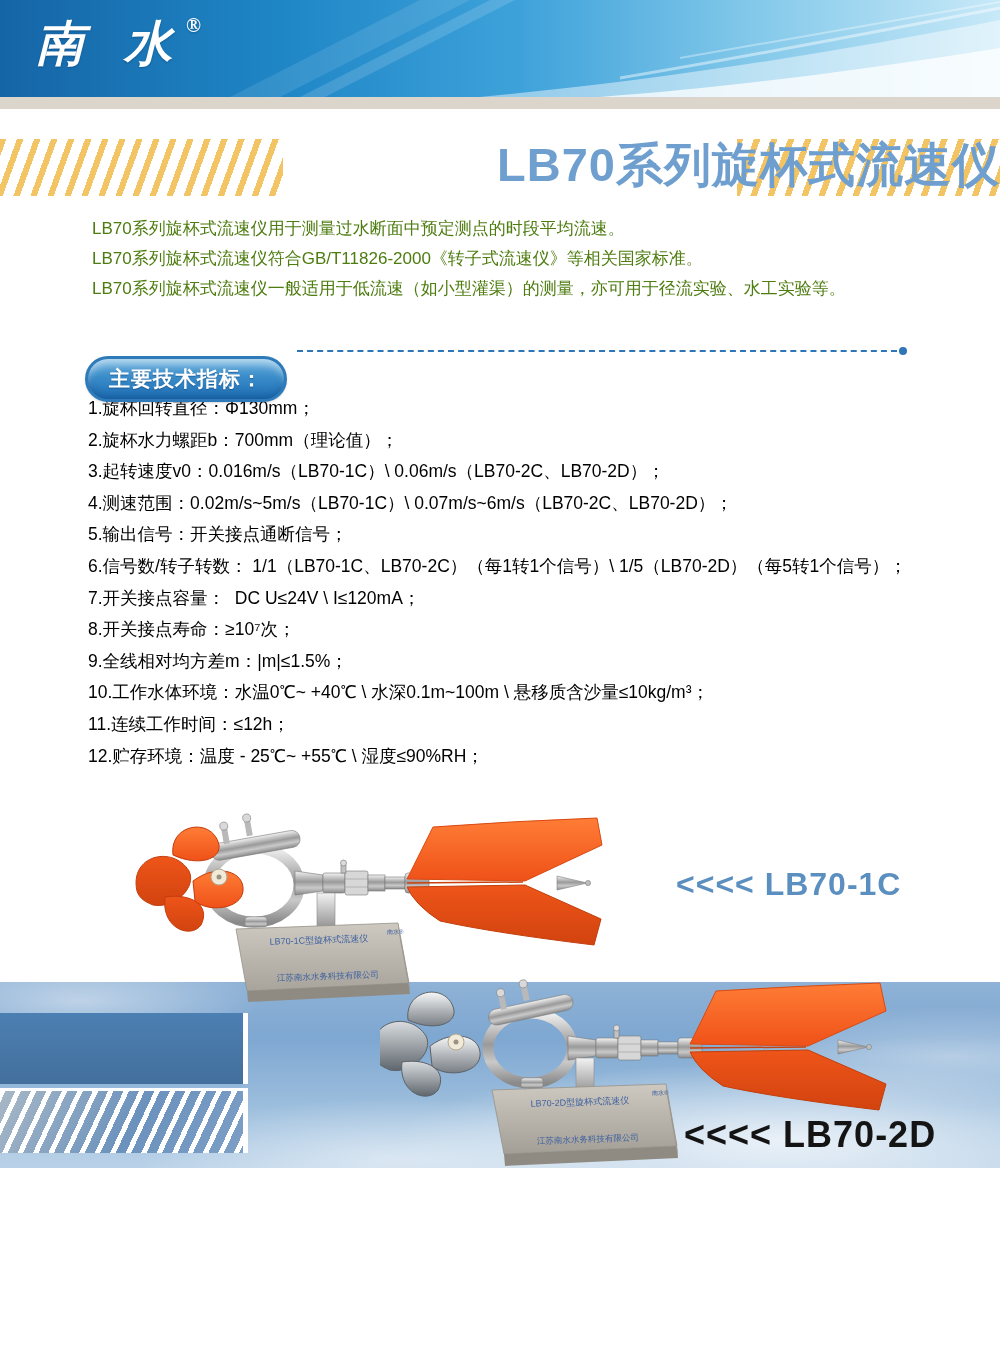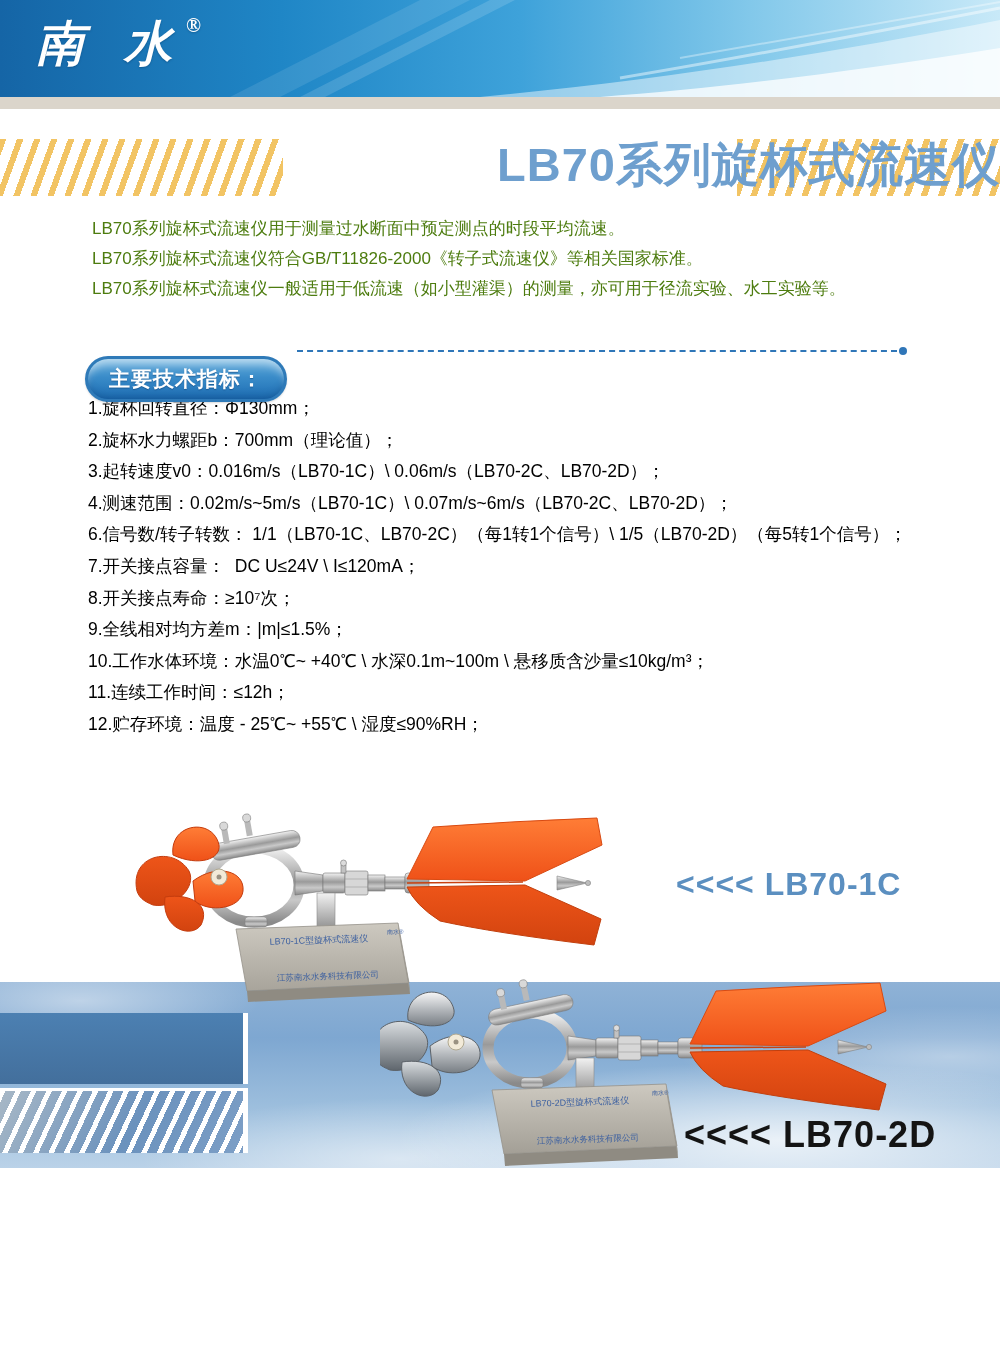--- a/index.html
+++ b/index.html
@@ -133,20 +133,21 @@
   </div>
   <div class="dashed-rule">
     <span class="dot"></span>
   </div>
 
   <ul class="spec-list">
     <li>1.旋杯回转直径：Φ130mm；</li>
     <li>2.旋杯水力螺距b：700mm（理论值）；</li>
     <li>3.起转速度v0：0.016m/s（LB70-1C）\ 0.06m/s（LB70-2C、LB70-2D）；</li>
     <li>4.测速范围：0.02m/s~5m/s（LB70-1C）\ 0.07m/s~6m/s（LB70-2C、LB70-2D）；</li>
+    <li>5.输出信号：开关接点通断信号；</li>
     <li>6.信号数/转子转数： 1/1（LB70-1C、LB70-2C）（每1转1个信号）\ 1/5（LB70-2D）（每5转1个信号）；</li>
     <li>7.开关接点容量：  DC U≤24V \ I≤120mA；</li>
     <li>8.开关接点寿命：≥10⁷次；</li>
     <li>9.全线相对均方差m：|m|≤1.5%；</li>
     <li>10.工作水体环境：水温0℃~ +40℃ \ 水深0.1m~100m \ 悬移质含沙量≤10kg/m³；</li>
     <li>11.连续工作时间：≤12h；</li>
     <li>12.贮存环境：温度 - 25℃~ +55℃ \ 湿度≤90%RH；</li>
   </ul>
 
   <div class="sky-section">

